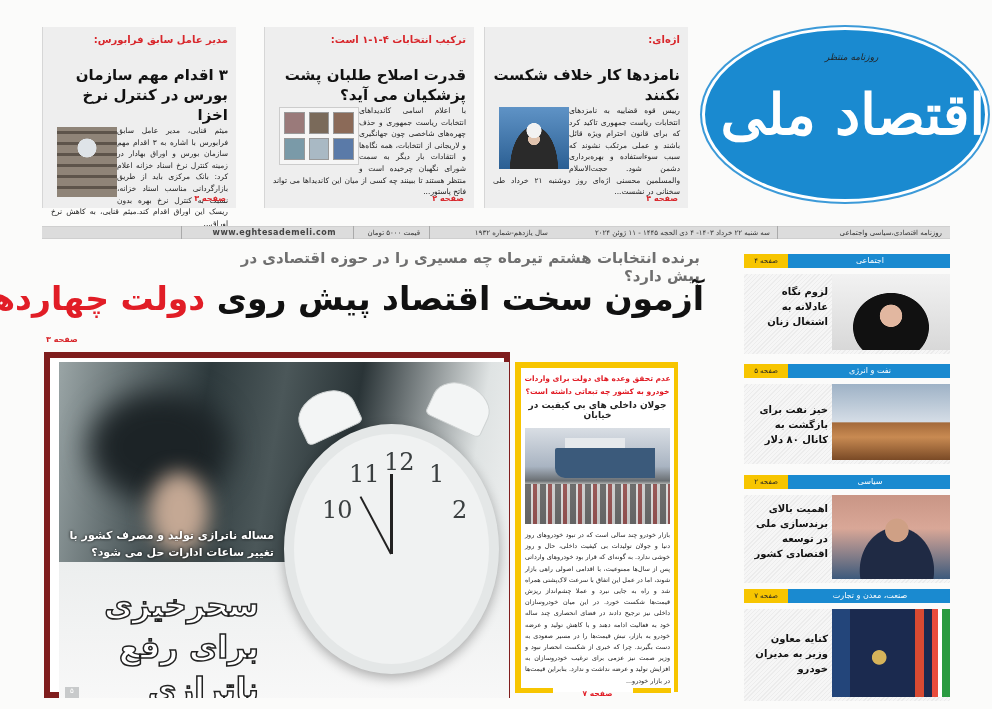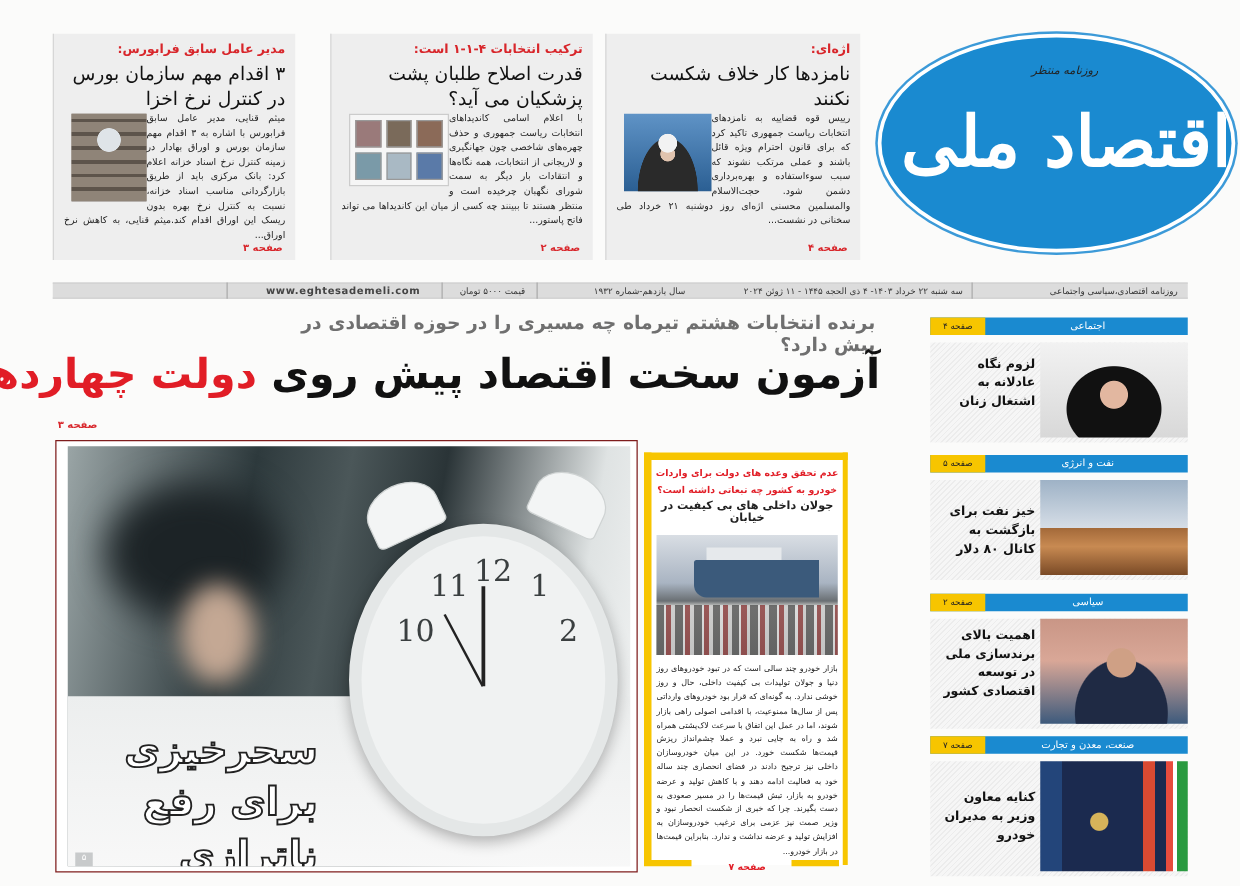--- a/index.html
+++ b/index.html
@@ -13,21 +13,21 @@
 
   
   .teaser {
     position: absolute; top: 27px; height: 181px;
     background: #eeeeee;
     border-left: 1px solid #d6d6d6;
     padding: 6px 8px 4px 8px;
     direction: rtl;
   }
   .teaser .kicker { color: #d8262b; font-size: 10px; font-weight: bold; text-align: right; line-height: 14px; }
-  .teaser .title { color: #111; font-size: 15px; font-weight: normal; line-height: 20px; margin-top: 2px; }
+  .teaser .title { color: #111; font-size: 15px; font-weight: bold; line-height: 20px; margin-top: 18px; }
   .teaser .body { font-size: 7.5px; color: #222; line-height: 11.6px; text-align: justify; }
   .teaser .thumb { float: left; margin: 2px 0 0 6px; }
   .teaser .page { color: #d8262b; font-size: 8px; font-weight: bold; position: absolute; bottom: 5px; right: 10px; }
 
   
   .logo {
     position: absolute; left: 702px; top: 27px; width: 286px; height: 175px;
     border-radius: 50%;
     background: #1a8ad0;
     border: 3px solid #ffffff;
@@ -46,21 +46,21 @@
   .infobar span { position: absolute; top: 0; }
   .infobar .sep { width: 1px; height: 13px; background: #aaa; top: -1px; }
 
   
   .subhead { position: absolute; left: 230px; top: 249px; width: 470px; text-align: right; font-size: 15px; font-weight: bold; color: #6f6f6f; }
   .headline { position: absolute; left: 44px; top: 274px; width: 660px; text-align: right; font-size: 33px; font-weight: bold; color: #111; line-height: 50px; letter-spacing: -1px; white-space: nowrap; }
   .headline .red { color: #e11d26; }
   .headline-page { position: absolute; left: 46px; top: 335px; color: #d8262b; font-size: 8px; font-weight: bold; }
 
   
-  .photo-frame { position: absolute; left: 44px; top: 352px; width: 466px; height: 346px; border: 1px solid #7f1d1d; background: #fff; }
+  .photo-frame { position: absolute; left: 44px; top: 352px; width: 466px; height: 346px; border: 6px solid #7f1d1d; background: #fff; }
   .photo { position: absolute; left: 9px; top: 4px; width: 450px; height: 336px; overflow: hidden;
     background: linear-gradient(100deg, #9aa5a6 0%, #2e3a3d 30%, #4b5759 45%, #2a3437 60%, #dfe3e3 85%, #f4f5f5 100%);
   }
   .photo .blur1 { position: absolute; left: 30px; top: 30px; width: 140px; height: 110px; border-radius: 50%; background: #1c2326; filter: blur(14px); }
   .photo .blur2 { position: absolute; left: 90px; top: 110px; width: 60px; height: 80px; border-radius: 50%; background: #c4a894; filter: blur(10px); }
   .photo .desk { position: absolute; left: 0; top: 200px; width: 450px; height: 140px; background: linear-gradient(180deg, #eceeee, #f8f8f8); }
   .clock { position: absolute; left: 225px; top: 62px; width: 215px; height: 250px; border-radius: 50%; background: #f0f2f2; border: 10px solid #e4e7e7; box-shadow: 0 4px 12px rgba(0,0,0,0.3); }
   .clock .num { position: absolute; font-family: "DejaVu Serif", serif; font-size: 24px; color: #3a3f40; }
   .bell { position: absolute; width: 60px; height: 44px; border-radius: 50% 50% 10% 10%; background: #f3f5f5; border: 1px solid #cfd3d3; }
   .hand { position: absolute; background: #222; transform-origin: bottom center; }
@@ -164,20 +164,21 @@
     <div class="bell" style="left:372px; top:22px; transform:rotate(25deg);"></div>
     <div class="clock">
       <span class="num" style="left:55px; top:26px;">11</span>
       <span class="num" style="left:90px; top:14px;">12</span>
       <span class="num" style="left:135px; top:26px;">1</span>
       <span class="num" style="left:28px; top:62px;">10</span>
       <span class="num" style="left:158px; top:62px;">2</span>
       <div class="hand" style="left:96px; top:40px; width:3px; height:80px;"></div>
       <div class="hand" style="left:96px; top:55px; width:2px; height:65px; transform:rotate(-28deg);"></div>
     </div>
+    <div class="overlay-kicker">مساله ناترازی تولید و مصرف کشور با تغییر ساعات ادارات حل می شود؟</div>
     <div class="overlay-title">سحرخیزی برای رفع ناترازی</div>
     <div class="page-box">۵</div>
   </div>
 </div>
 
 <div class="ybox">
   <div class="kicker">عدم تحقق وعده های دولت برای واردات خودرو به کشور چه تبعاتی داشته است؟</div>
   <div class="title">جولان داخلی های بی کیفیت در خیابان</div>
   <div class="img">
     <div class="ship2"></div>

